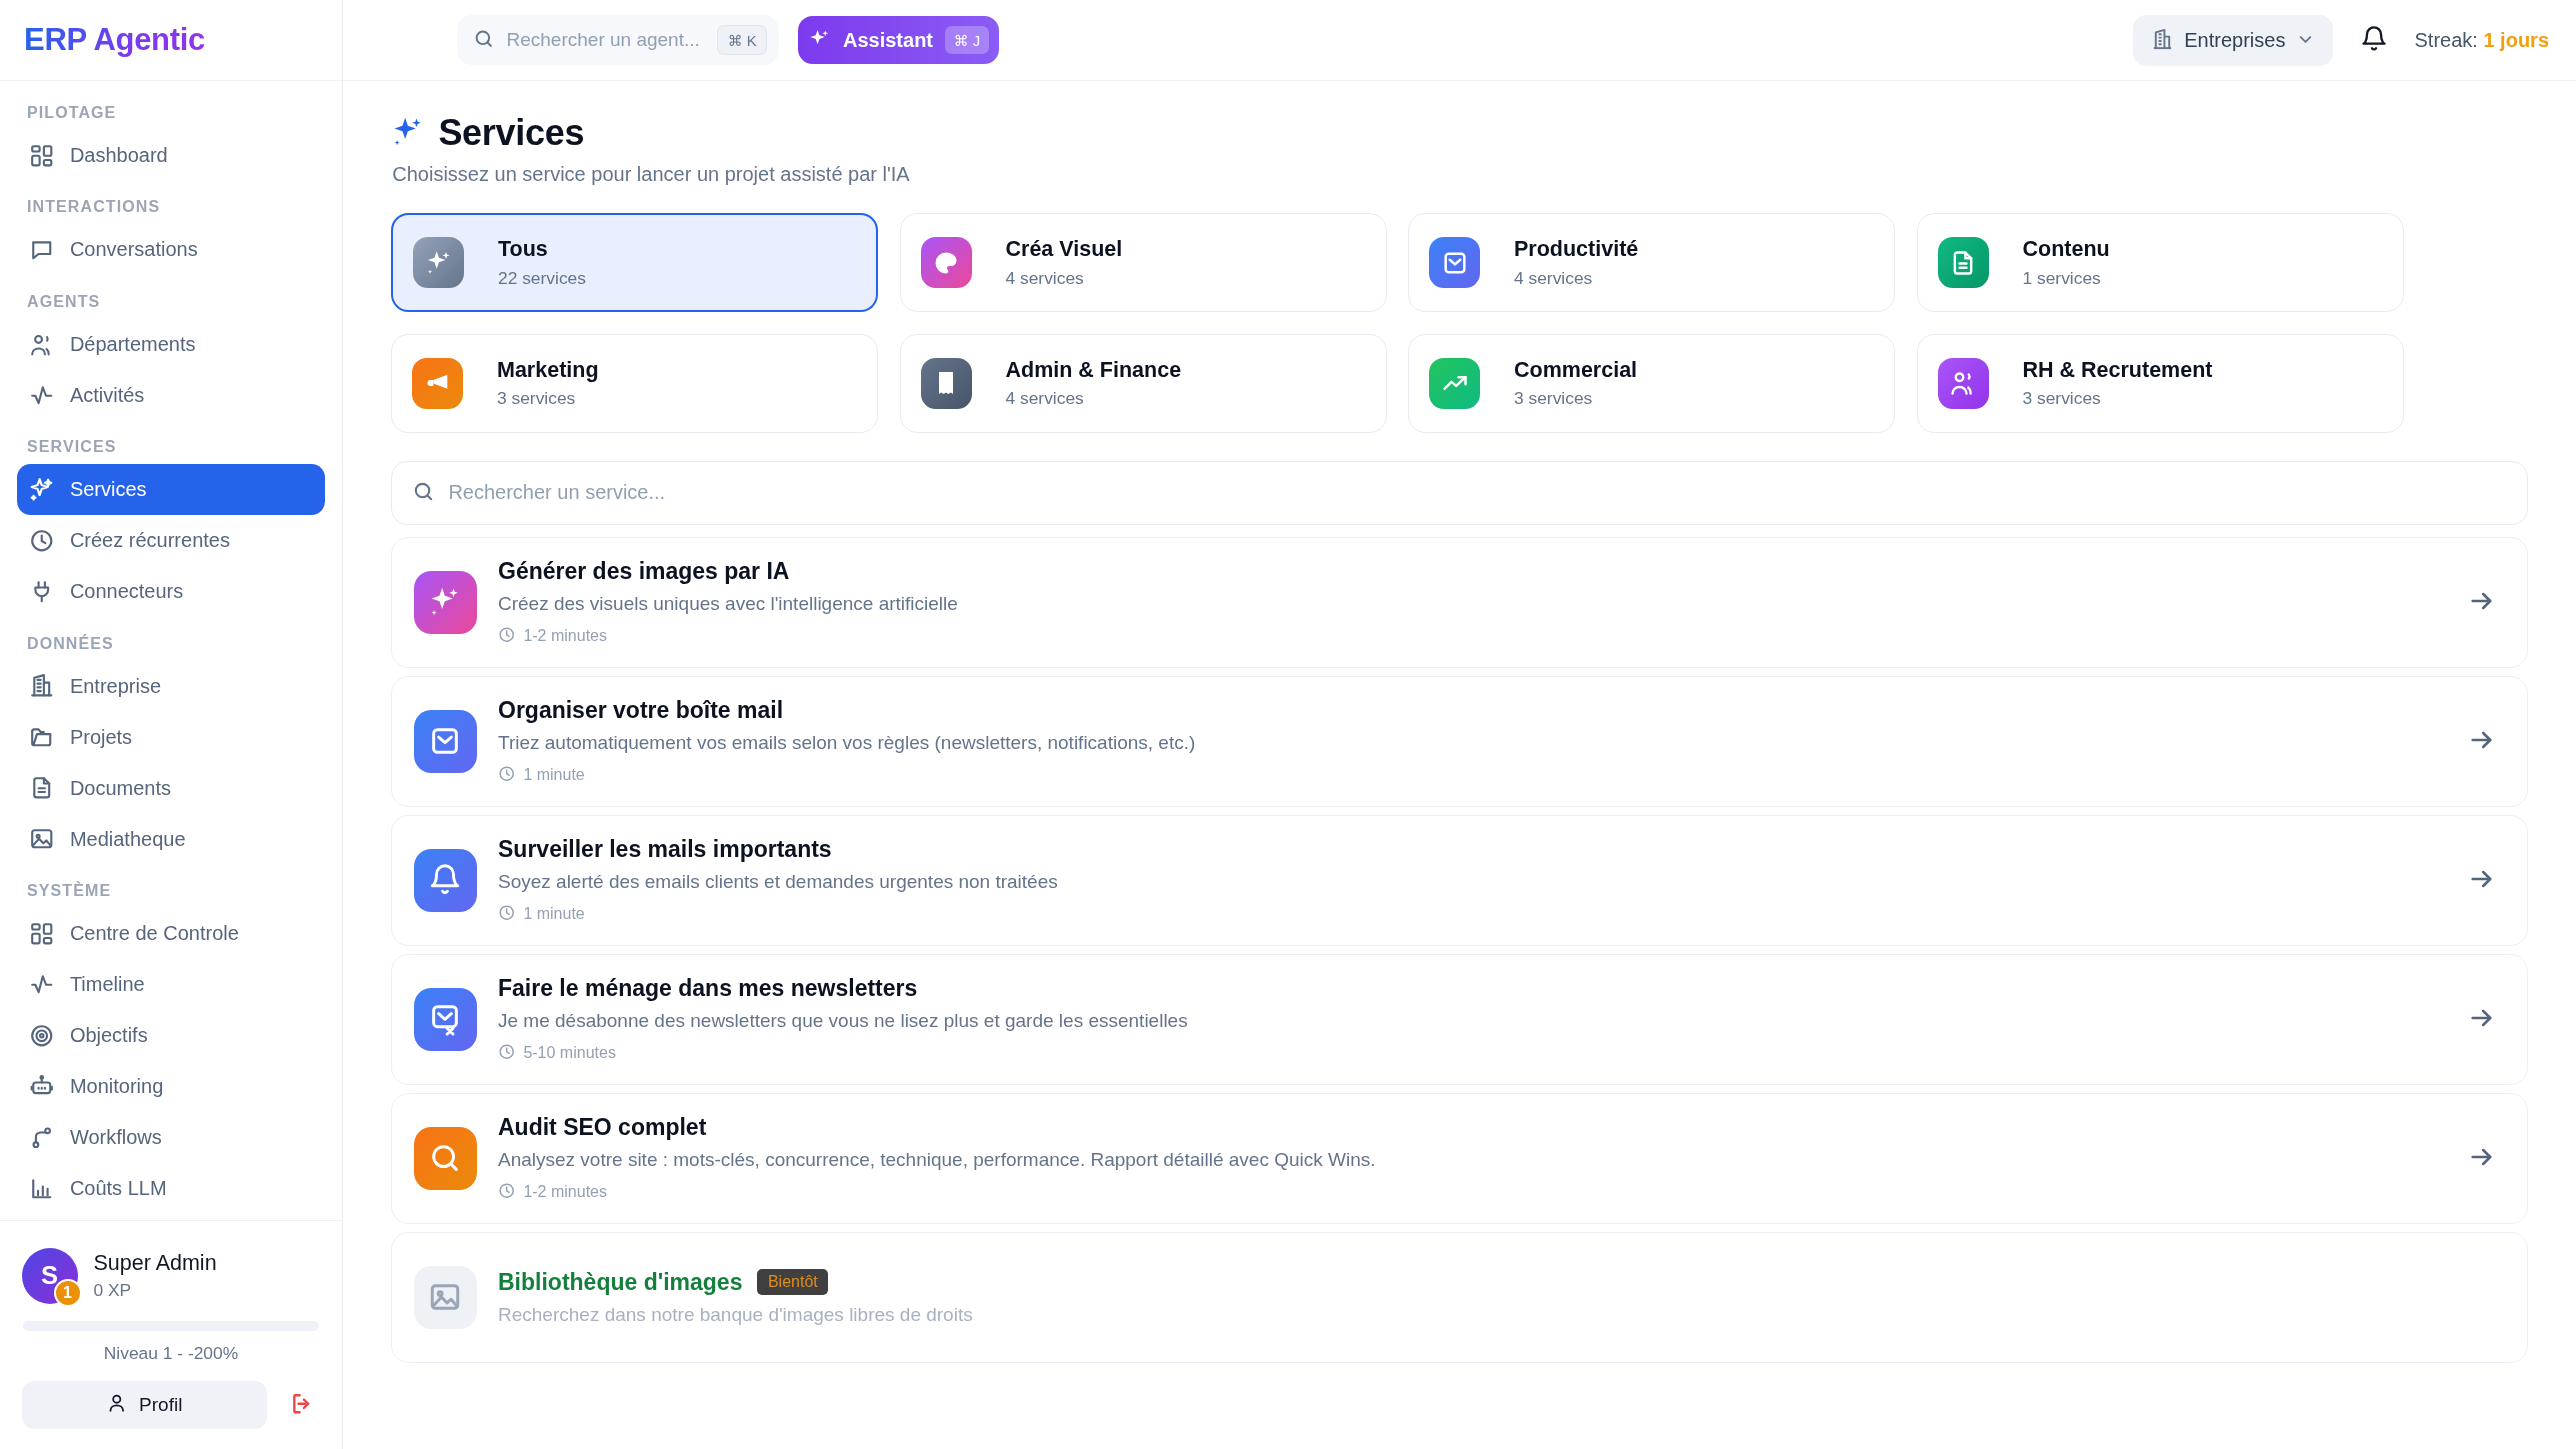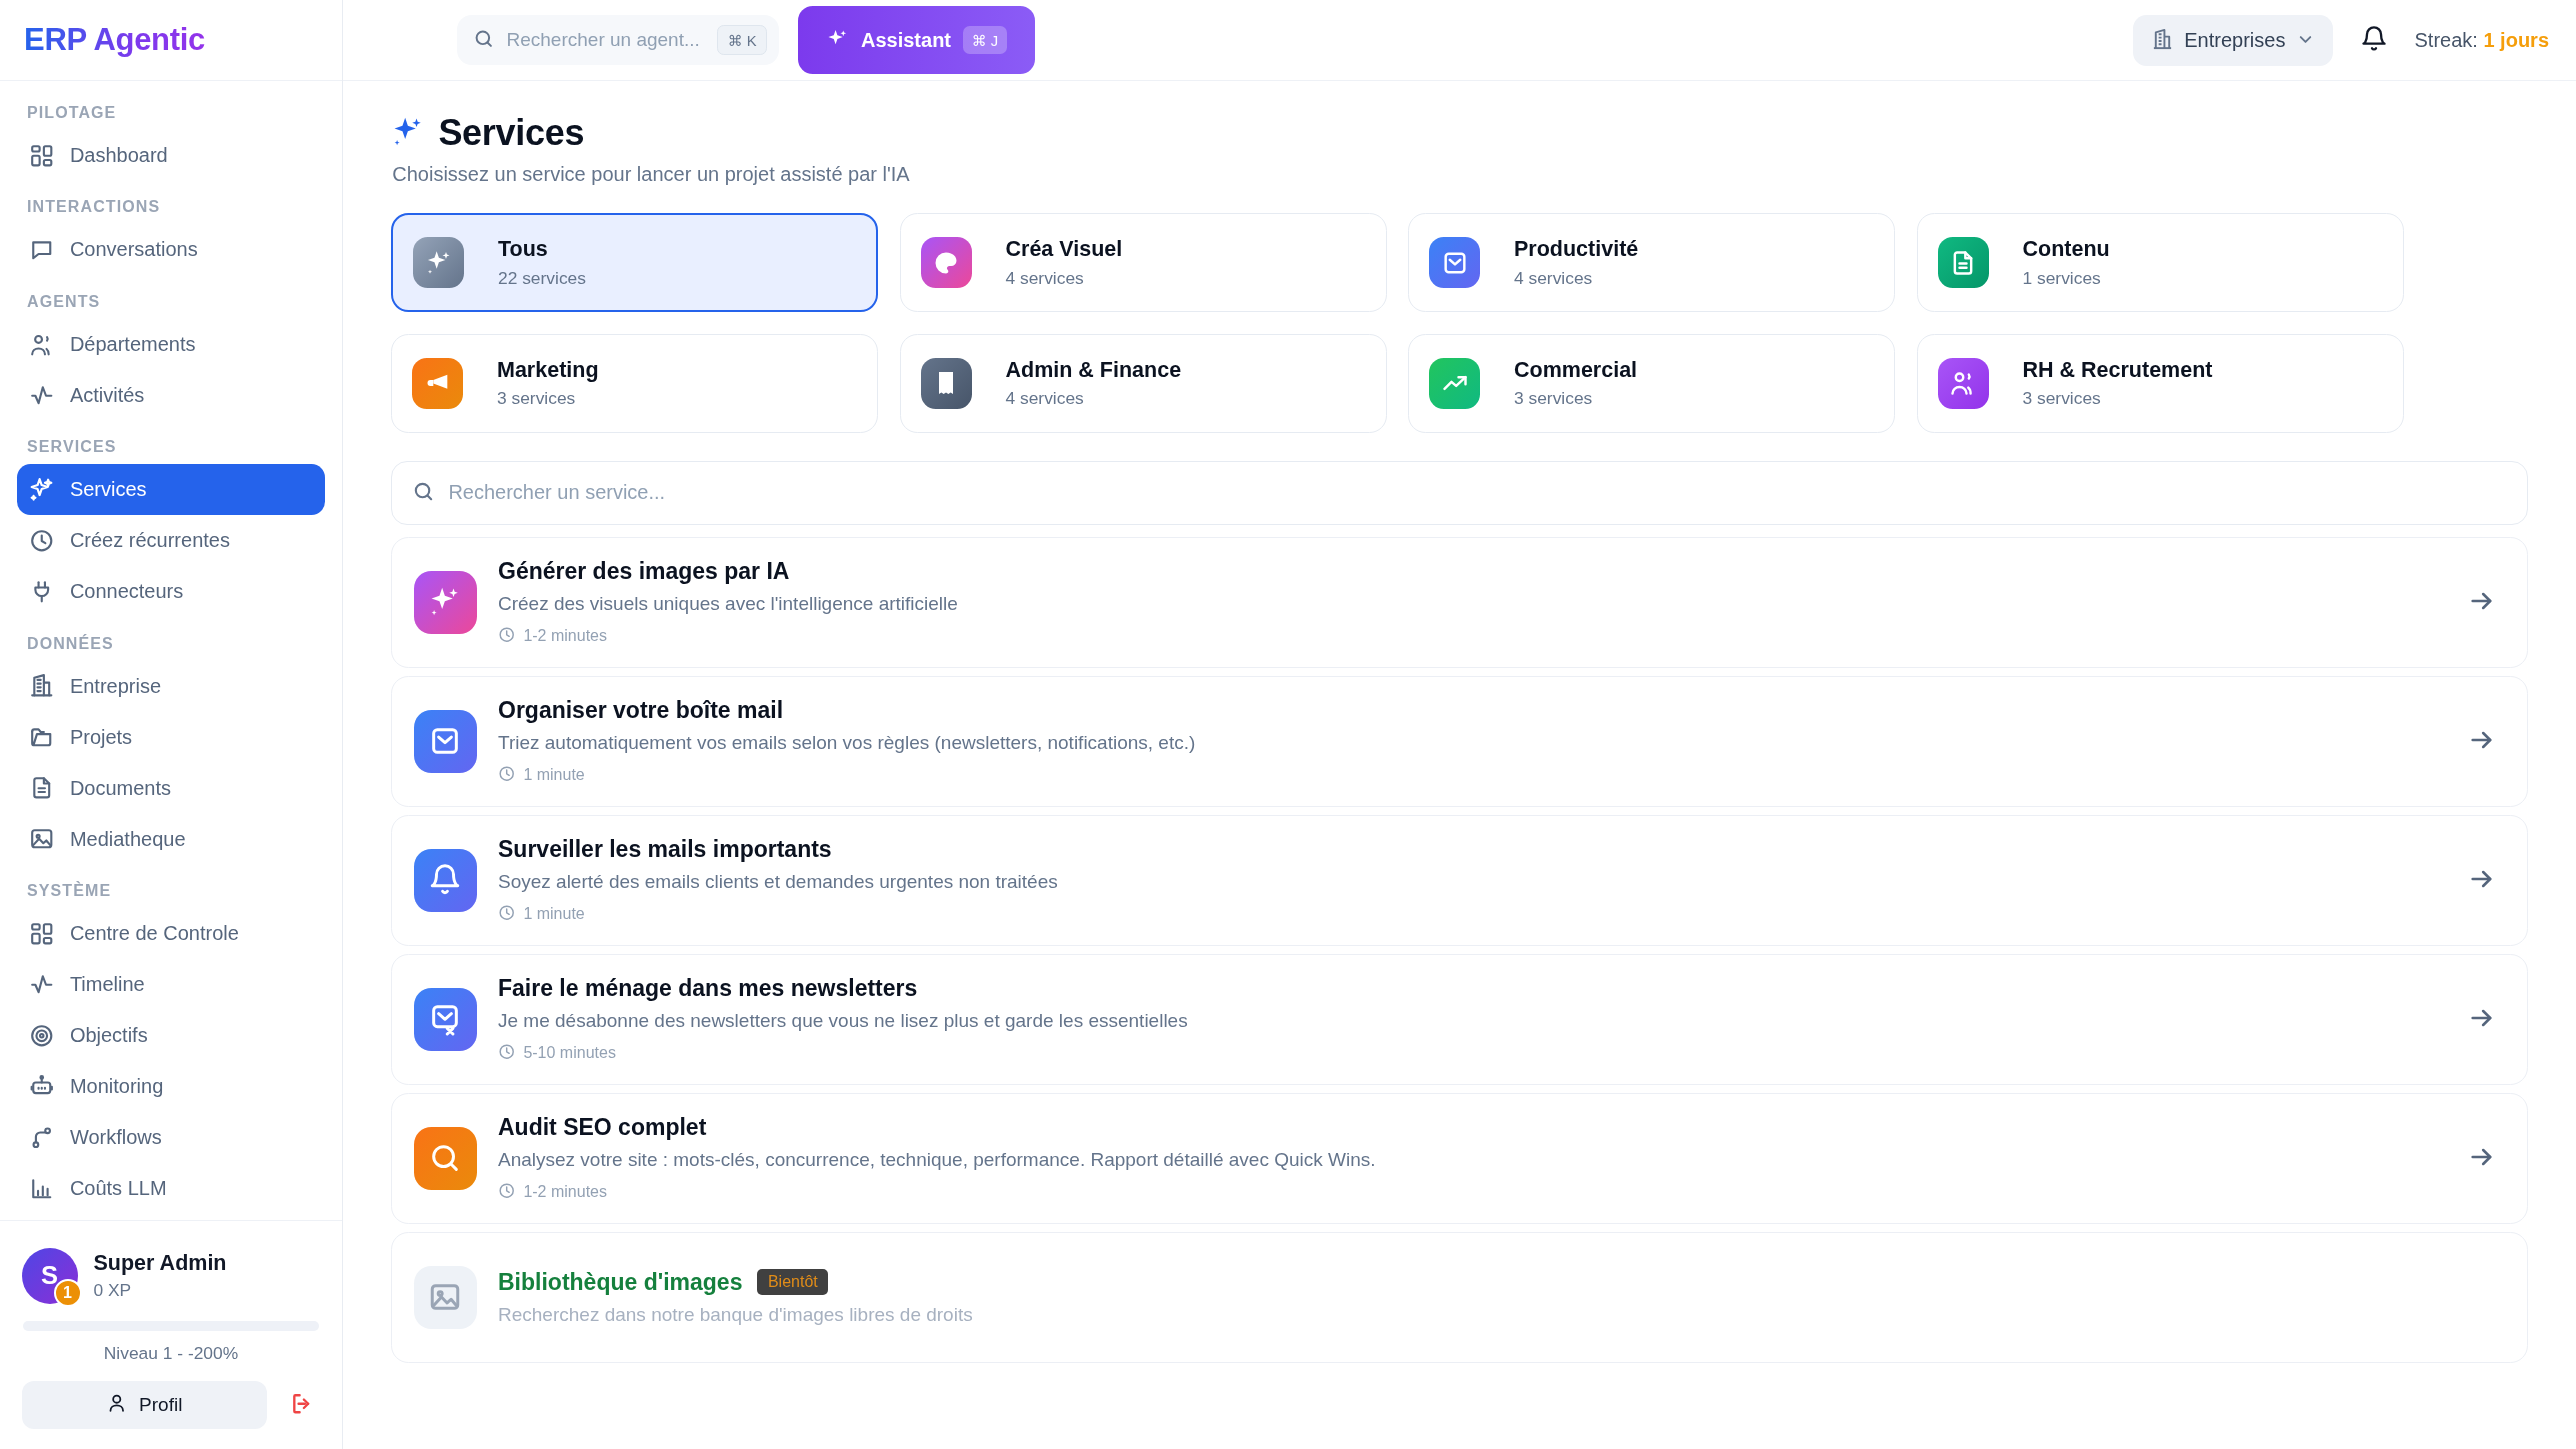--- a/index.html
+++ b/index.html
@@ -59,21 +59,21 @@
     display: flex; align-items: center; justify-content: center;
   }
   .avatar-badge {
     position: absolute; right: -4px; bottom: -2.7px;
     width: 28px; height: 28px; border-radius: 50%;
     background: #ec9006; color: #fff;
     font-size: 16px; font-weight: 700;
     display: flex; align-items: center; justify-content: center;
     border: 2px solid #fff;
   }
-  .user-name { font-size: 21.5px; font-weight: 700; color: #111827; line-height: 1.2; }
+  .user-name { font-size: 21.5px; font-weight: 400; color: #111827; line-height: 1.2; }
   .user-xp { font-size: 17.4px; color: #64748b; margin-top: 2.7px; }
   .xp-bar { height: 9.4px; border-radius: 5.4px; background: #eef1f7; margin: 17.4px 1.3px 0 1.3px; }
   .level-text { text-align: center; font-size: 17.4px; color: #64748b; margin-top: 12px; }
   .sb-actions { display: flex; align-items: center; gap: 16px; margin-top: 17.4px; }
   .profil-btn {
     flex: 1 1 auto; height: 48px; border-radius: 12px; background: #eff2f7;
     display: flex; align-items: center; justify-content: center; gap: 12px;
     font-size: 19px; color: #111827; cursor: pointer;
   }
   .profil-btn svg { width: 21.5px; height: 21.5px; stroke: #111827; fill: none; stroke-width: 2; stroke-linecap: round; stroke-linejoin: round; }
@@ -93,21 +93,21 @@
     display: flex; align-items: center; gap: 12px; padding: 0 12px 0 16px;
     cursor: text;
   }
   .search-box svg { width: 21.5px; height: 21.5px; stroke: #64748b; fill: none; stroke-width: 2.2; stroke-linecap: round; }
   .search-ph { flex: 1 1 auto; font-size: 19px; color: #90a0b3; white-space: nowrap; overflow: hidden; }
   .kbd {
     background: #eef2f7; border: 0.7px solid #dfe6ee; border-radius: 6.7px;
     font-size: 14.8px; color: #64748b; padding: 5.4px 9.4px; white-space: nowrap;
   }
   .assistant-btn {
-    height: 68px; border-radius: 14.8px; padding: 0 28px;
+    height: 48px; border-radius: 14.8px; padding: 0 10px;
     background: linear-gradient(90deg, #7c3aed 0%, #8b5cf6 100%);
     display: flex; align-items: center; gap: 12px; color: #fff; cursor: pointer;
   }
   .assistant-btn svg { width: 23px; height: 23px; fill: #fff; }
   .assistant-label { font-size: 20px; font-weight: 600; }
   .kbd-light { background: rgba(255,255,255,0.25); border: none; color: #fff; border-radius: 6.7px; font-size: 14.8px; padding: 5.4px 8.7px; }
   .topbar-right { margin-left: auto; display: flex; align-items: center; gap: 27px; }
   .ent-btn {
     height: 51px; border-radius: 13.4px; background: #eff2f7; padding: 0 17.4px;
     display: flex; align-items: center; gap: 10.7px; cursor: pointer;

